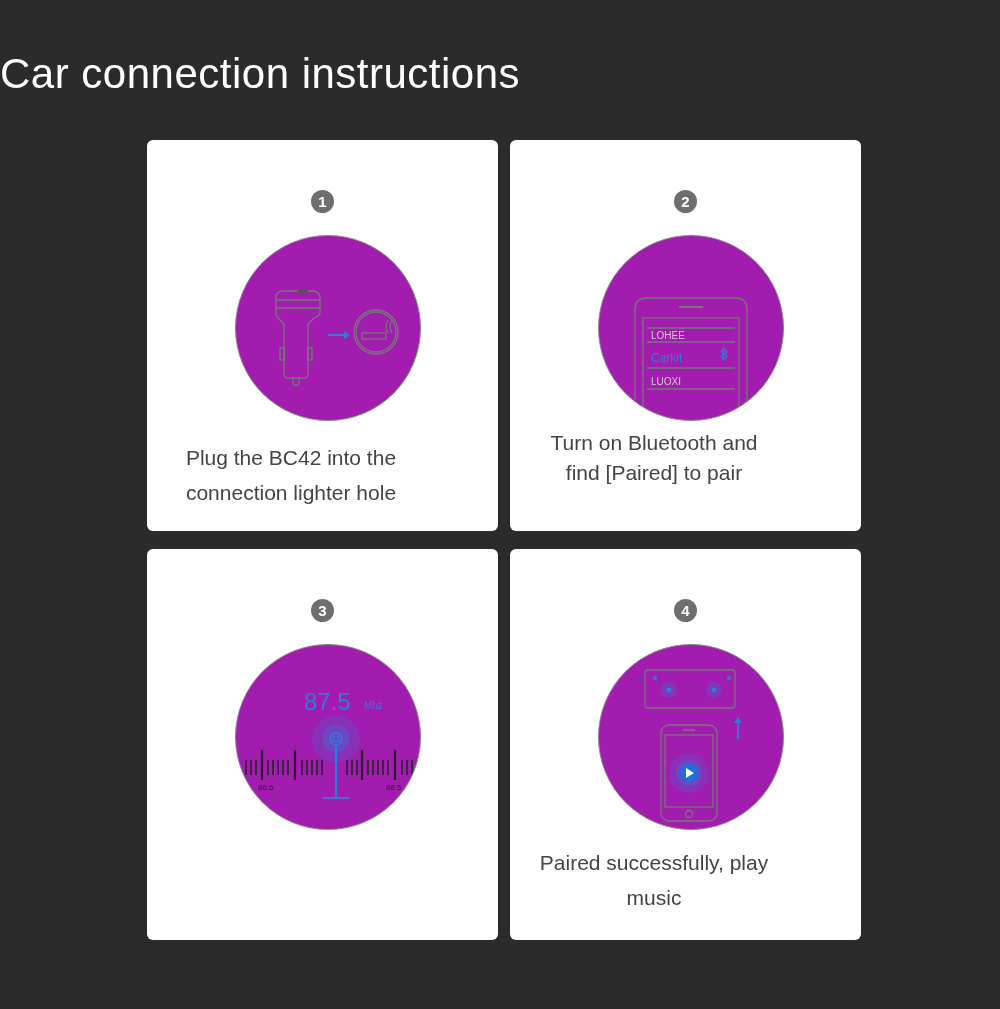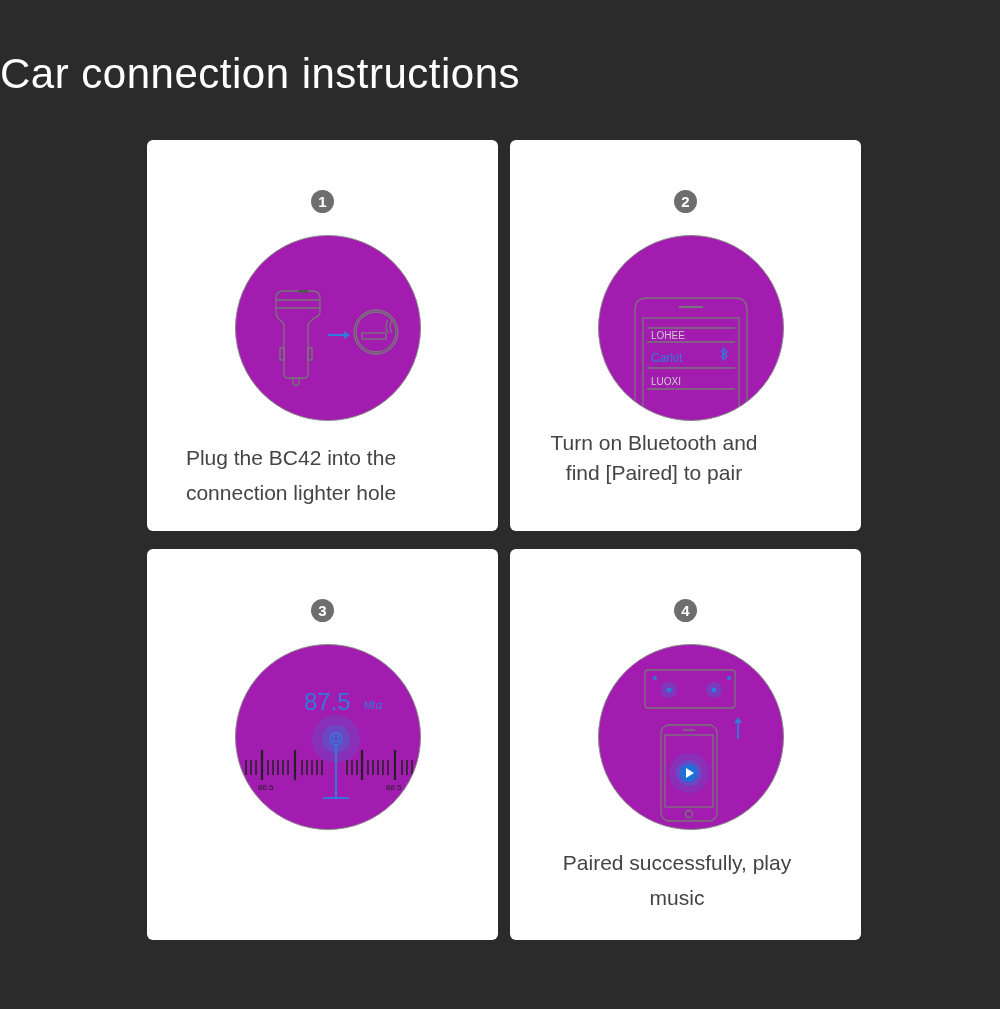--- a/index.html
+++ b/index.html
@@ -10,21 +10,21 @@
   .c2{left:510px;top:140px;}
   .c3{left:147px;top:549px;}
   .c4{left:510px;top:549px;}
   .num{position:absolute;left:164px;top:50px;width:23px;height:23px;border-radius:50%;background:#6e6e6e;color:#fff;font-size:15px;font-weight:bold;text-align:center;line-height:23px;}
   .circle{position:absolute;left:88px;top:95px;width:184px;height:184px;border:1.5px solid #8a8a8a;border-radius:50%;overflow:hidden;background:#a21caf;}
   .circle svg{position:absolute;left:0;top:0;width:184px;height:184px;}
   .caption{position:absolute;left:0;width:288px;text-align:center;color:#444;font-size:21px;line-height:35px;}
   .cap-a{top:300px;}
   .cap-b{top:288px;line-height:30px;}
   .cap-c{top:285px;line-height:30px;}
-  .cap-d{top:296px;line-height:35px;margin-left:23px;}
+  .cap-d{top:296px;line-height:35px;}
 </style>
 </head>
 <body>
 
 <div class="title">Car connection instructions</div>
 
 <div class="card c1">
   <div class="num">1</div>
   <div class="circle">
     <svg viewBox="0 0 184 184">

